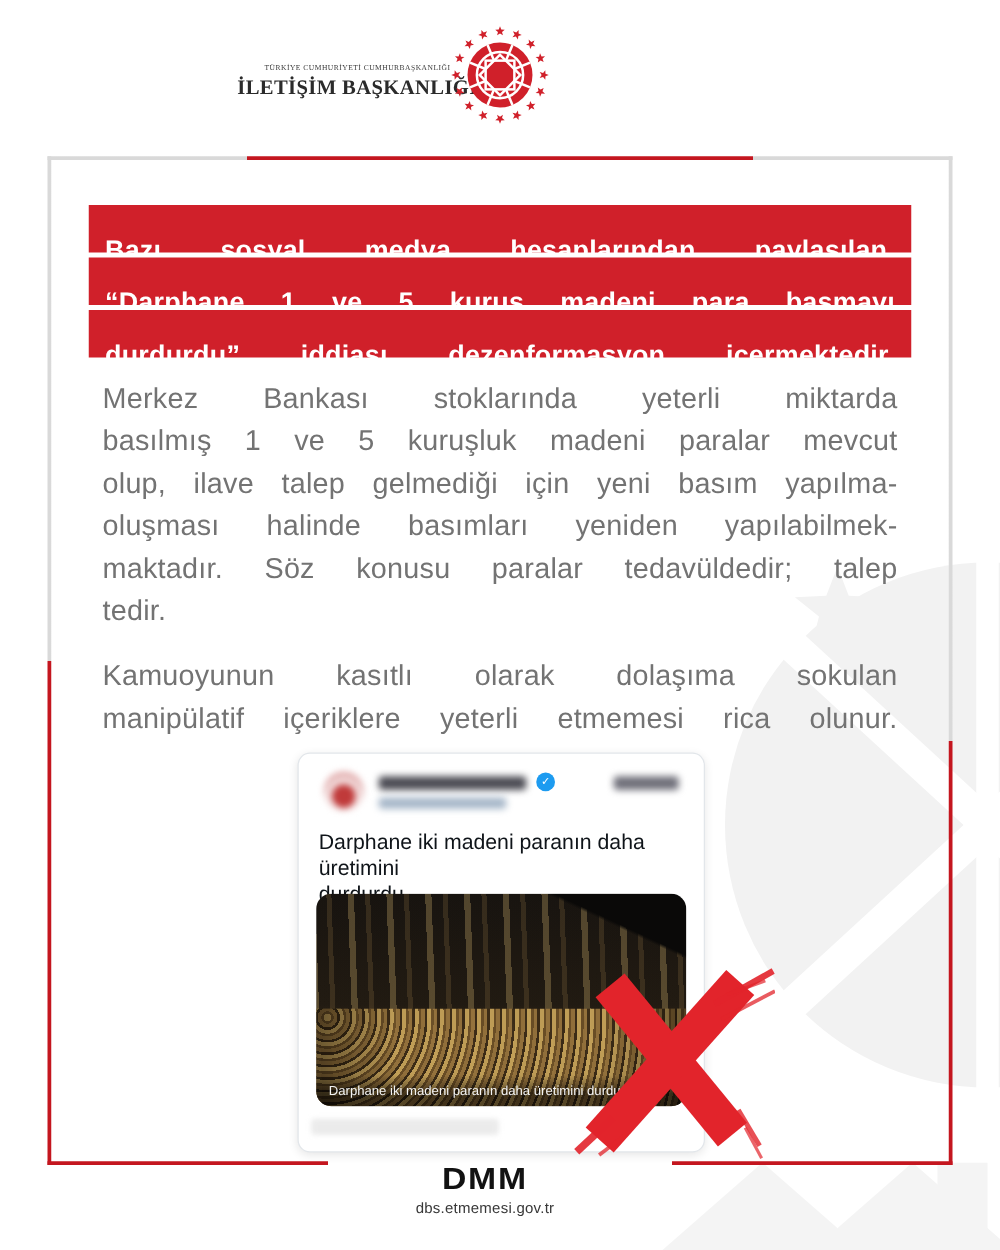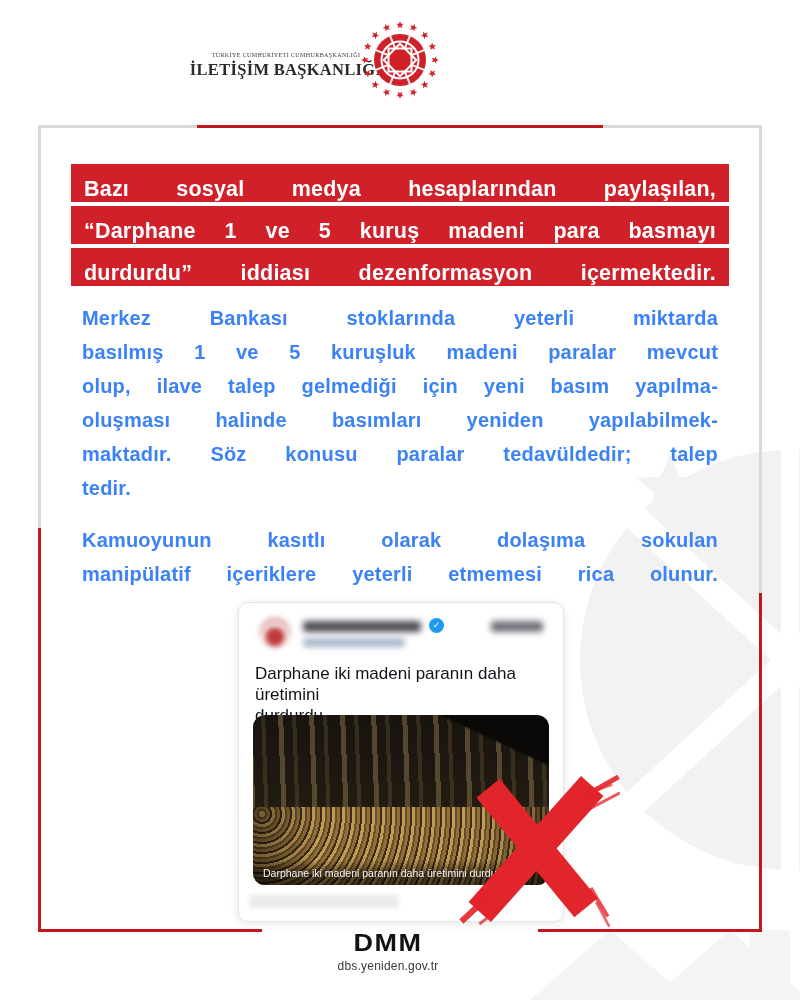--- a/index.html
+++ b/index.html
@@ -24,26 +24,26 @@
     background:linear-gradient(to right,#d9d9d9 0 22%,#c4161f 22% 78%,#d9d9d9 78%);}
   .b-left{left:38px;top:125px;width:3px;height:807px;z-index:5;
     background:linear-gradient(to bottom,#d9d9d9 0 50%,#c4161f 50%);}
   .b-right{left:759px;top:125px;width:3px;height:807px;z-index:5;
     background:linear-gradient(to bottom,#d9d9d9 0 58%,#c4161f 58%);}
   .b-bottom{left:38px;top:929px;width:724px;height:3px;z-index:5;
     background:linear-gradient(to right,#c4161f 0 31%,rgba(0,0,0,0) 31% 69%,#c4161f 69%);}
 
   
   .strip{left:71px;width:658px;height:38px;background:#d0202a;color:#fff;z-index:6;
-    font-weight:bold;font-size:21.5px;line-height:38px;padding:6px 13px;box-sizing:border-box;
+    font-weight:bold;font-size:21.5px;line-height:38px;padding:17px 13px;box-sizing:border-box;
     text-align:justify;text-align-last:justify;letter-spacing:.2px;white-space:nowrap;}
   .strip1{top:164px;} .strip2{top:206px;} .strip3{top:248px;}
 
   
-  .bodytxt{left:82px;width:636px;z-index:6;color:#3b82f6;font-size:20px;letter-spacing:.2px;font-weight:bold;}
+  .bodytxt{left:82px;width:636px;z-index:6;color:#737373;font-size:23px;letter-spacing:.2px;}
   .bline{height:34px;line-height:34px;text-align:justify;text-align-last:justify;white-space:nowrap;}
   .bline.last{text-align:right;text-align-last:left;}
   .p1{top:301px;} .p2{top:523px;}
 
   
   .tweet{left:238px;top:602px;width:324px;height:318px;background:#fff;border:1px solid #e2e6ea;
     border-radius:10px;box-shadow:0 2px 8px rgba(0,0,0,.10);z-index:6;}
   .avatar{left:20px;top:14px;width:32px;height:32px;border-radius:50%;
     background:radial-gradient(circle at 50% 62%,#c03a3a 0 36%,#f2dcdc 37% 58%,#e3b0b0 59%);
     filter:blur(2.5px);}
@@ -197,16 +197,16 @@
       <path d="M128 26 L158 14" stroke-width="2.5" opacity=".7"></path>
       <path d="M40 128 L12 156" stroke-width="6" opacity=".9"></path>
       <path d="M52 140 L30 158" stroke-width="3" opacity=".75"></path>
       <path d="M140 118 L158 146" stroke-width="4" opacity=".8"></path>
       <path d="M146 132 L160 156" stroke-width="2.5" opacity=".7"></path>
     </g>
   </svg>
 
   <div class="abs footer">
     <div class="dmm">DMM</div>
-    <div class="dmm-url">dbs.yeniden.gov.tr</div>
+    <div class="dmm-url">dbs.etmemesi.gov.tr</div>
   </div>
 
 </div>
 
 </body></html>

